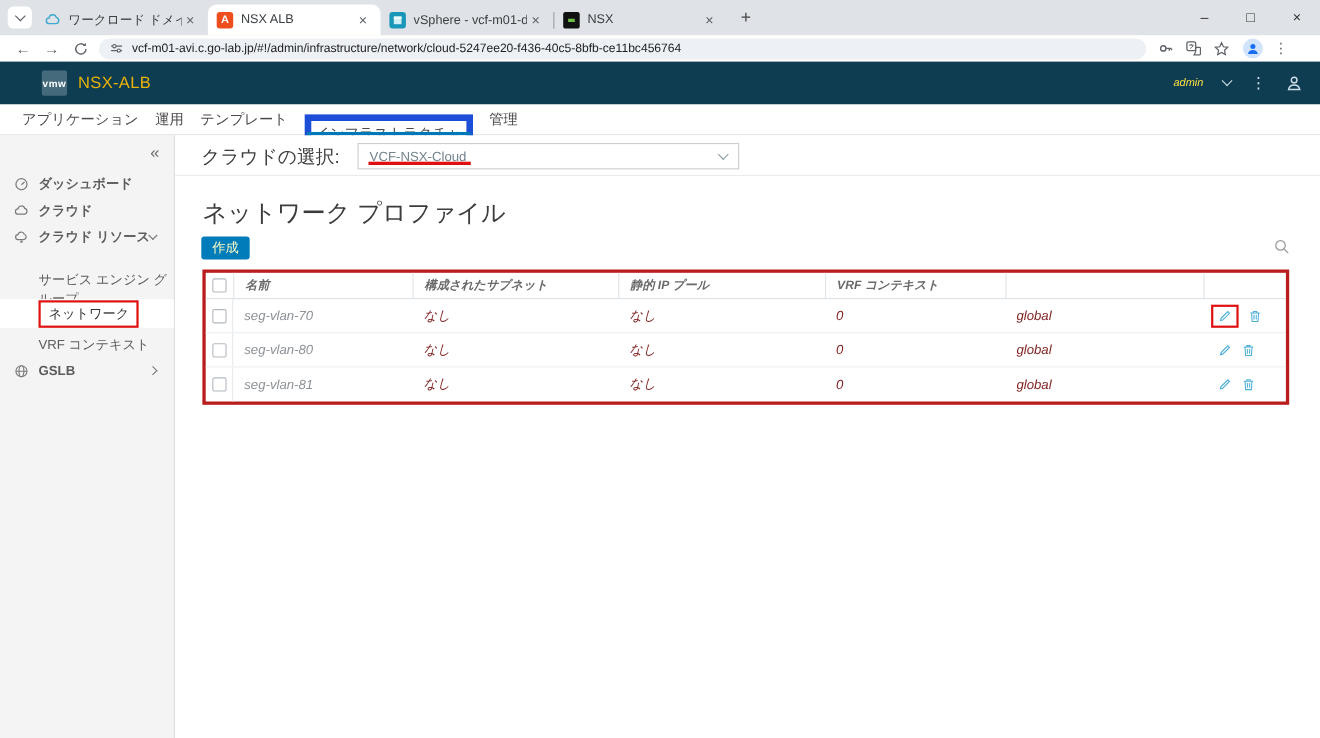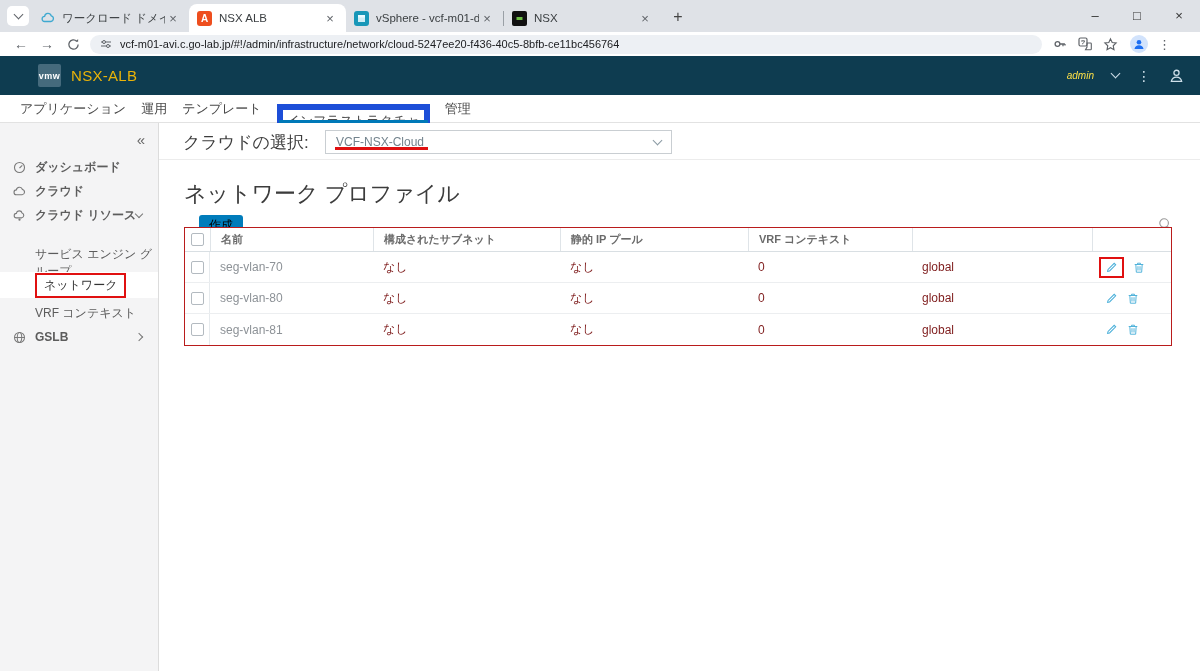--- a/index.html
+++ b/index.html
@@ -62,25 +62,25 @@
 
   .main { position:relative; flex:1; background:#fff; }
   .cloud-row { position:absolute; top:0; left:0; right:0; height:37px; border-bottom:1px solid #ececec; }
   .cloud-label { position:absolute; left:24px; top:8px; font-size:17px; color:#3c3c3c; }
   .cloud-select { position:absolute; left:166px; top:7px; width:347px; height:24px; background:#fff; border:1px solid #c9ced2; display:flex; align-items:center; padding:0 10px; }
   .cloud-select .cs-value { font-size:12px; color:#73838d; position:relative; }
   .cs-underline { position:absolute; left:9px; bottom:3px; width:93px; height:3px; background:#e01010; }
   .cs-chev { width:7px; height:7px; border-right:1.5px solid #8a9aa3; border-bottom:1.5px solid #8a9aa3; transform:rotate(45deg); margin-left:auto; margin-top:-3px; }
 
   .page-title { position:absolute; left:25px; top:56px; font-size:22px; color:#3c3c3c; font-weight:normal; }
-  .create-btn { position:absolute; left:40px; top:92px; height:21px; background:#007cbb; color:#000000; font-size:12px; border:none; border-radius:3px; padding:0 10px; display:flex; align-items:center; }
+  .create-btn { position:absolute; left:24px; top:92px; height:21px; background:#007cbb; color:#fef9c3; font-size:12px; border:none; border-radius:3px; padding:0 10px; display:flex; align-items:center; }
   .search-ic { position:absolute; right:27px; top:94px; color:#9a9a9a; display:flex; }
 
   
-  .grid { position:absolute; left:25px; top:104px; width:988px; border:1px solid #b91c1c; background:#fff; }
+  .grid { position:absolute; left:25px; top:122px; width:988px; border:3px solid #b91c1c; background:#fff;font-style:italic; }
   .tr { display:grid; grid-template-columns:25px 163px 187px 188px 164px 180px 59px 20px; align-items:center; }
   .tr.thead { height:24px; border-bottom:1px solid #d9dfe3; }
   .tr.trow  { height:31px; border-bottom:1px solid #eceef0; }
   .tr.trow:last-of-type { border-bottom:none; }
   .th { font-size:11px; font-weight:bold; color:#6a6a6a; padding-left:10px; height:100%; display:flex; align-items:center; border-left:1px solid #dfe4e8; }
   .td { font-size:12px; color:#7f1d1d; padding-left:10px; }
   .td.name { color:#8d9297; }
   .cb-cell { display:flex; justify-content:center; align-items:center; height:100%; border-right:1px solid #e6eaed; }
   .cbox { width:13px; height:13px; border:1px solid #b3bac0; border-radius:2px; background:#fff; }
   .act-cell { display:flex; align-items:center; justify-content:center; gap:9px; padding-left:0; }

